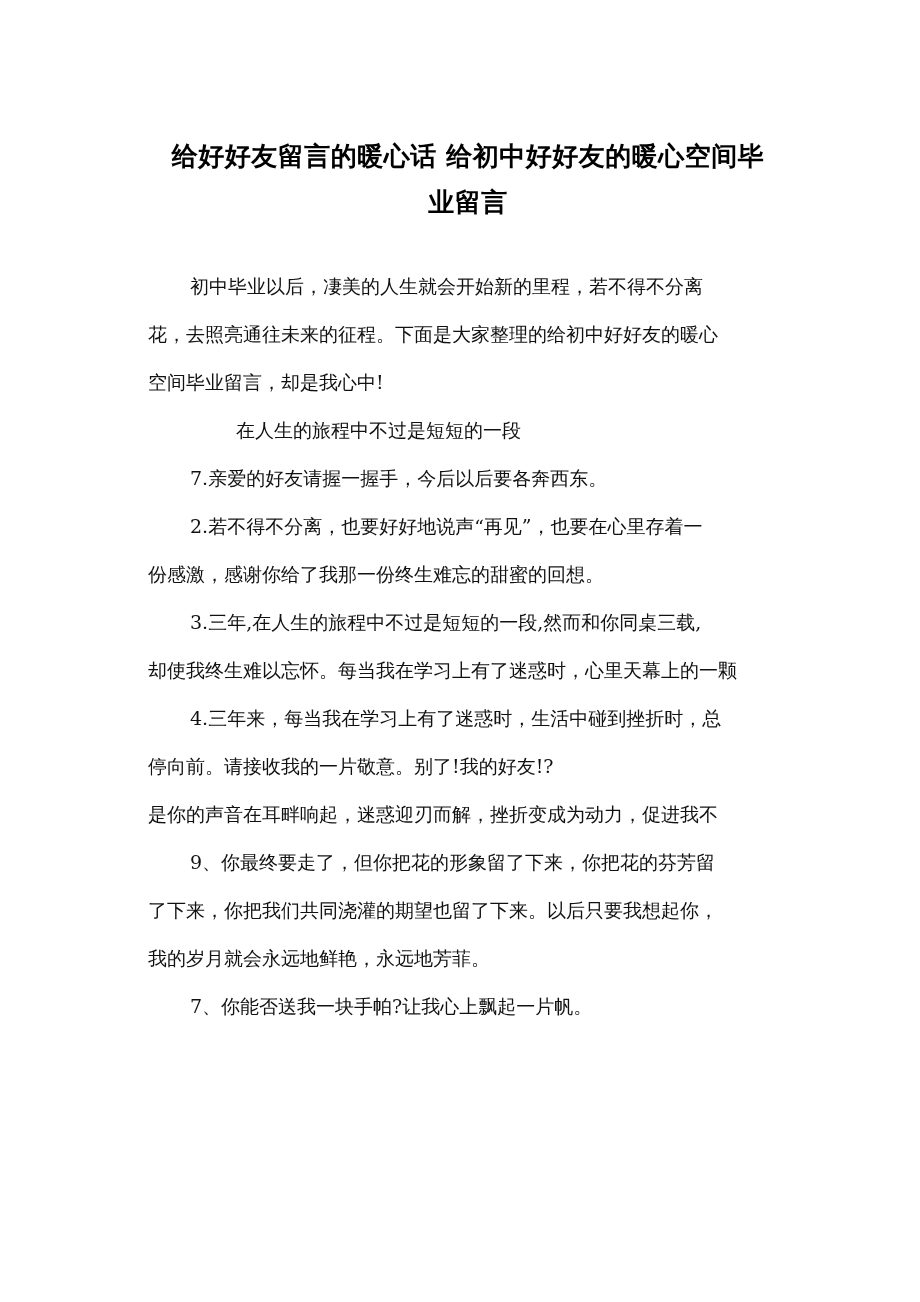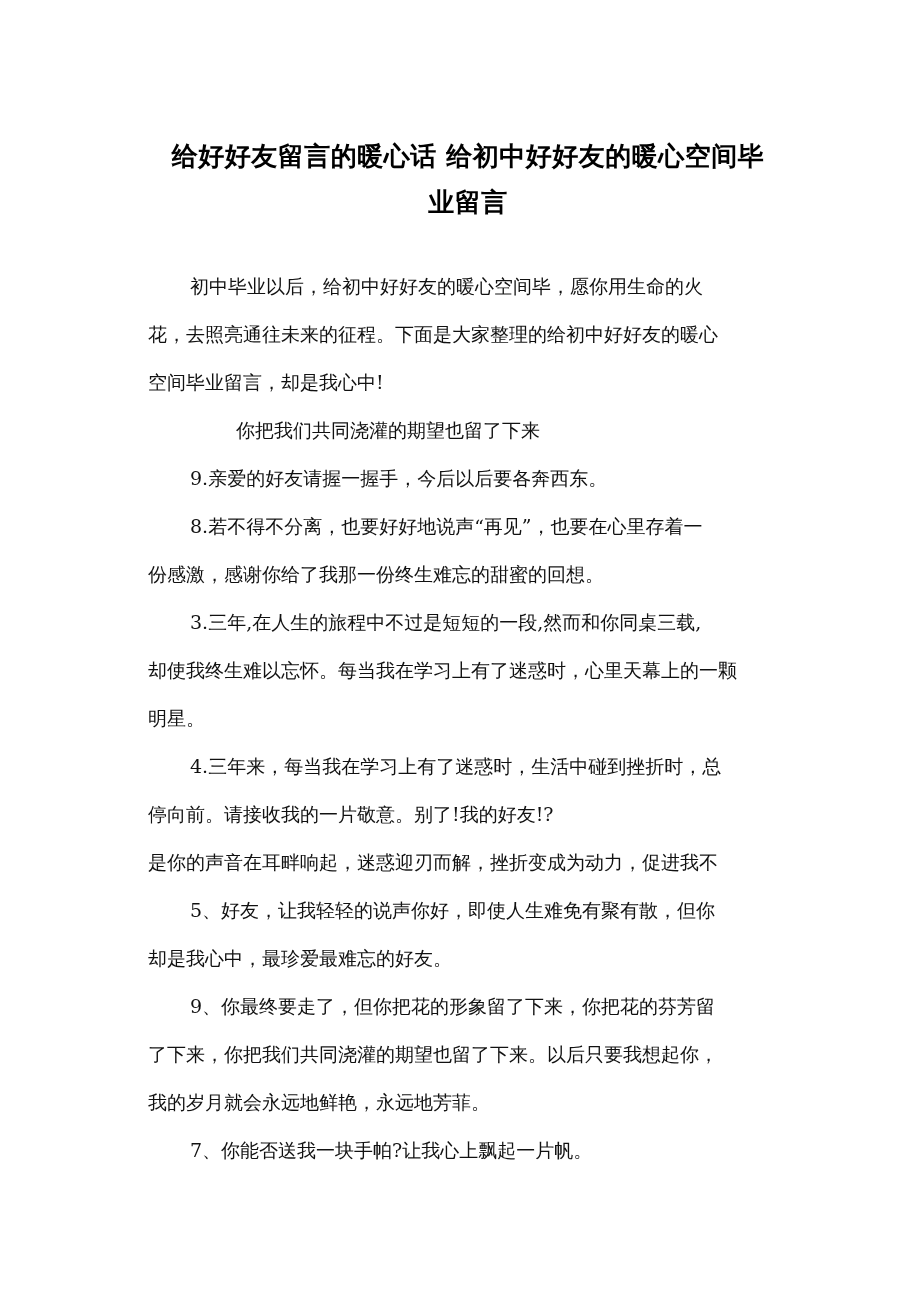--- a/index.html
+++ b/index.html
@@ -68,54 +68,49 @@
 <div class="page">
 
   <h1 class="title">
     <span class="title-line">给好好友留言的暖心话 给初中好好友的暖心空间毕</span>
     <span class="title-line">业留言</span>
   </h1>
 
   <div class="body">
 
     <p class="para">
-      <span class="line indent">初中毕业以后，给初中好好友的暖心空间毕，愿你用生命的火</span>
+      <span class="line indent">初中毕业以后，凄美的人生就会开始新的里程，若不得不分离</span>
       <span class="line">花，去照亮通往未来的征程。下面是大家整理的给初中好好友的暖心</span>
       <span class="line">空间毕业留言，却是我心中!</span>
     </p>
 
     <p class="para">
-      <span class="line subheading">你把我们共同浇灌的期望也留了下来</span>
+      <span class="line subheading">在人生的旅程中不过是短短的一段</span>
     </p>
 
     <p class="para">
-      <span class="line indent">9.亲爱的好友请握一握手，今后以后要各奔西东。</span>
+      <span class="line indent">7.亲爱的好友请握一握手，今后以后要各奔西东。</span>
     </p>
 
     <p class="para">
-      <span class="line indent">8.若不得不分离，也要好好地说声“再见”，也要在心里存着一</span>
+      <span class="line indent">2.若不得不分离，也要好好地说声“再见”，也要在心里存着一</span>
       <span class="line">份感激，感谢你给了我那一份终生难忘的甜蜜的回想。</span>
     </p>
 
     <p class="para">
       <span class="line indent">3.三年,在人生的旅程中不过是短短的一段,然而和你同桌三载,</span>
       <span class="line">却使我终生难以忘怀。每当我在学习上有了迷惑时，心里天幕上的一颗</span>
-      <span class="line">明星。</span>
     </p>
 
     <p class="para">
       <span class="line indent">4.三年来，每当我在学习上有了迷惑时，生活中碰到挫折时，总</span>
       <span class="line">停向前。请接收我的一片敬意。别了!我的好友!?</span>
       <span class="line">是你的声音在耳畔响起，迷惑迎刃而解，挫折变成为动力，促进我不</span>
     </p>
 
-    <p class="para">
-      <span class="line indent">5、好友，让我轻轻的说声你好，即使人生难免有聚有散，但你</span>
-      <span class="line">却是我心中，最珍爱最难忘的好友。</span>
-    </p>
 
     <p class="para">
       <span class="line indent">9、你最终要走了，但你把花的形象留了下来，你把花的芬芳留</span>
       <span class="line">了下来，你把我们共同浇灌的期望也留了下来。以后只要我想起你，</span>
       <span class="line">我的岁月就会永远地鲜艳，永远地芳菲。</span>
     </p>
 
     <p class="para">
       <span class="line indent">7、你能否送我一块手帕?让我心上飘起一片帆。</span>
     </p>

